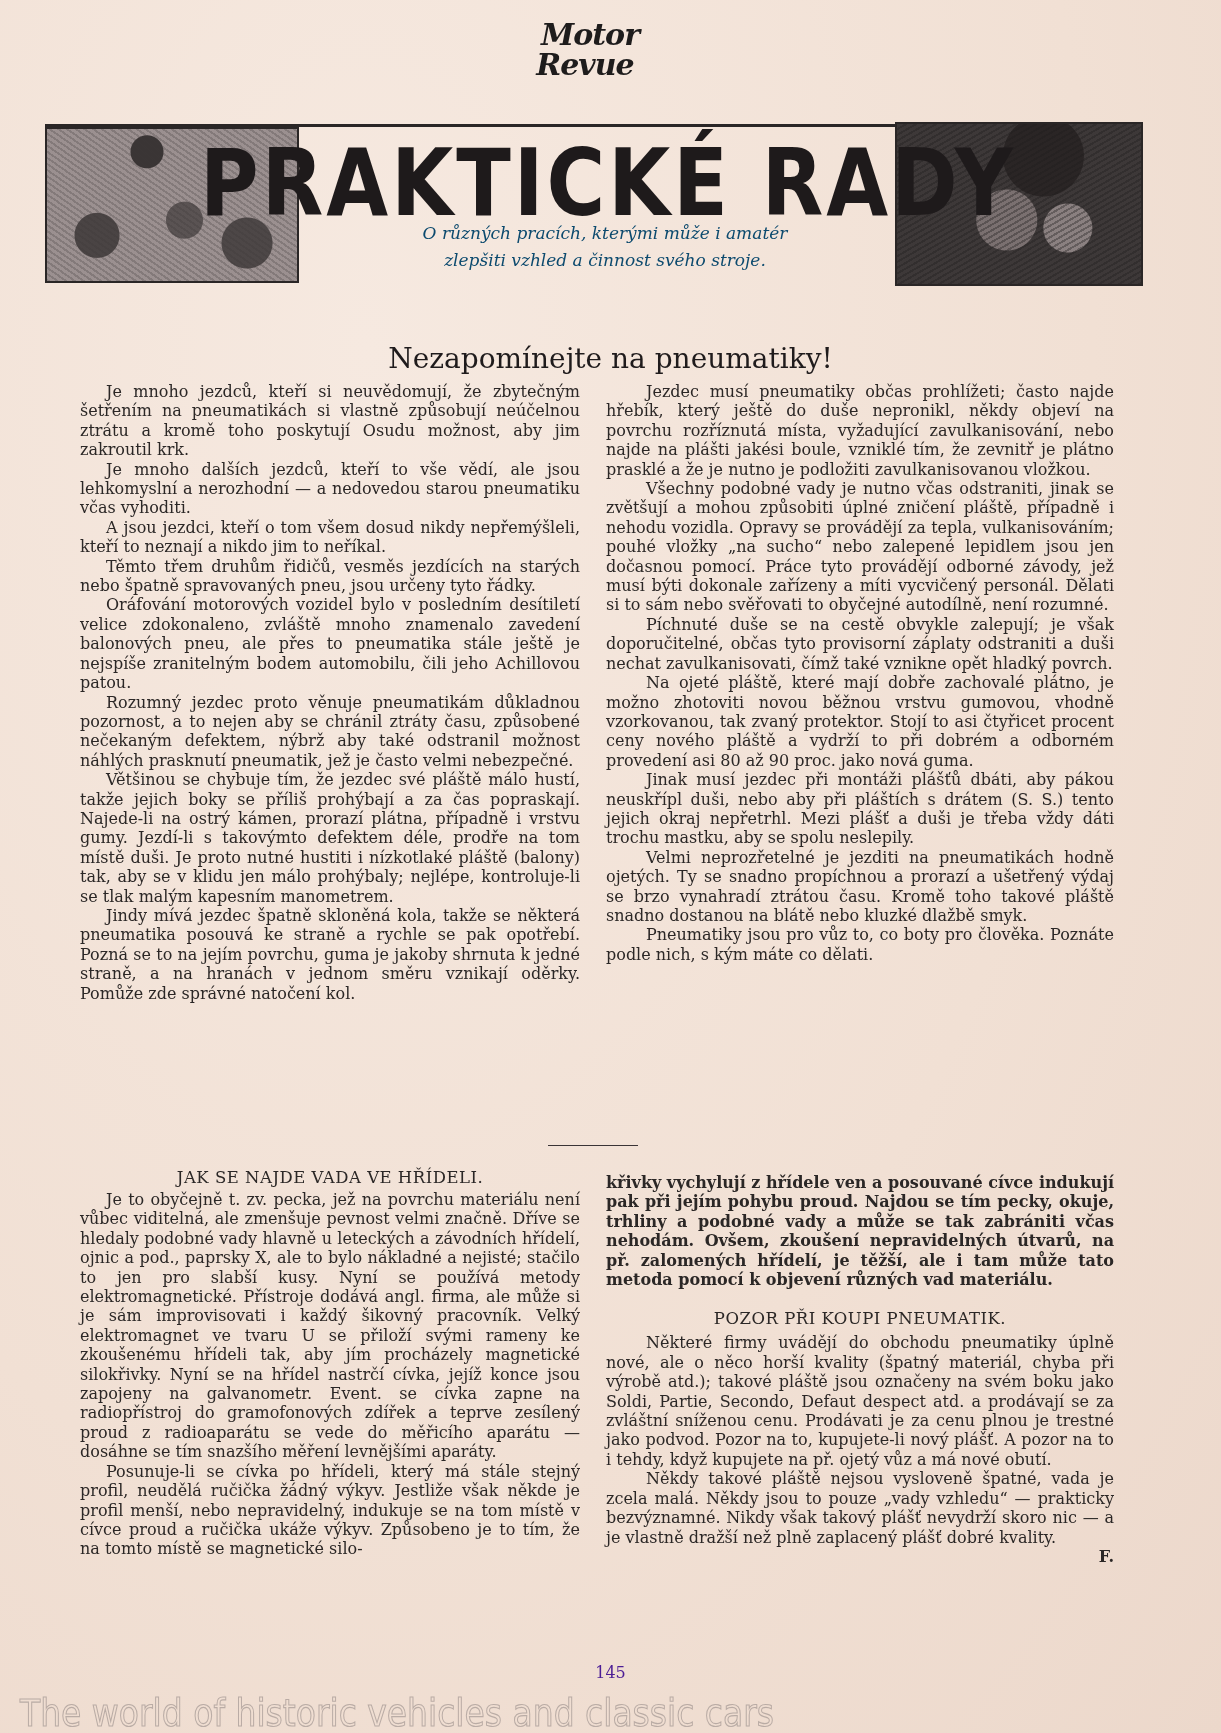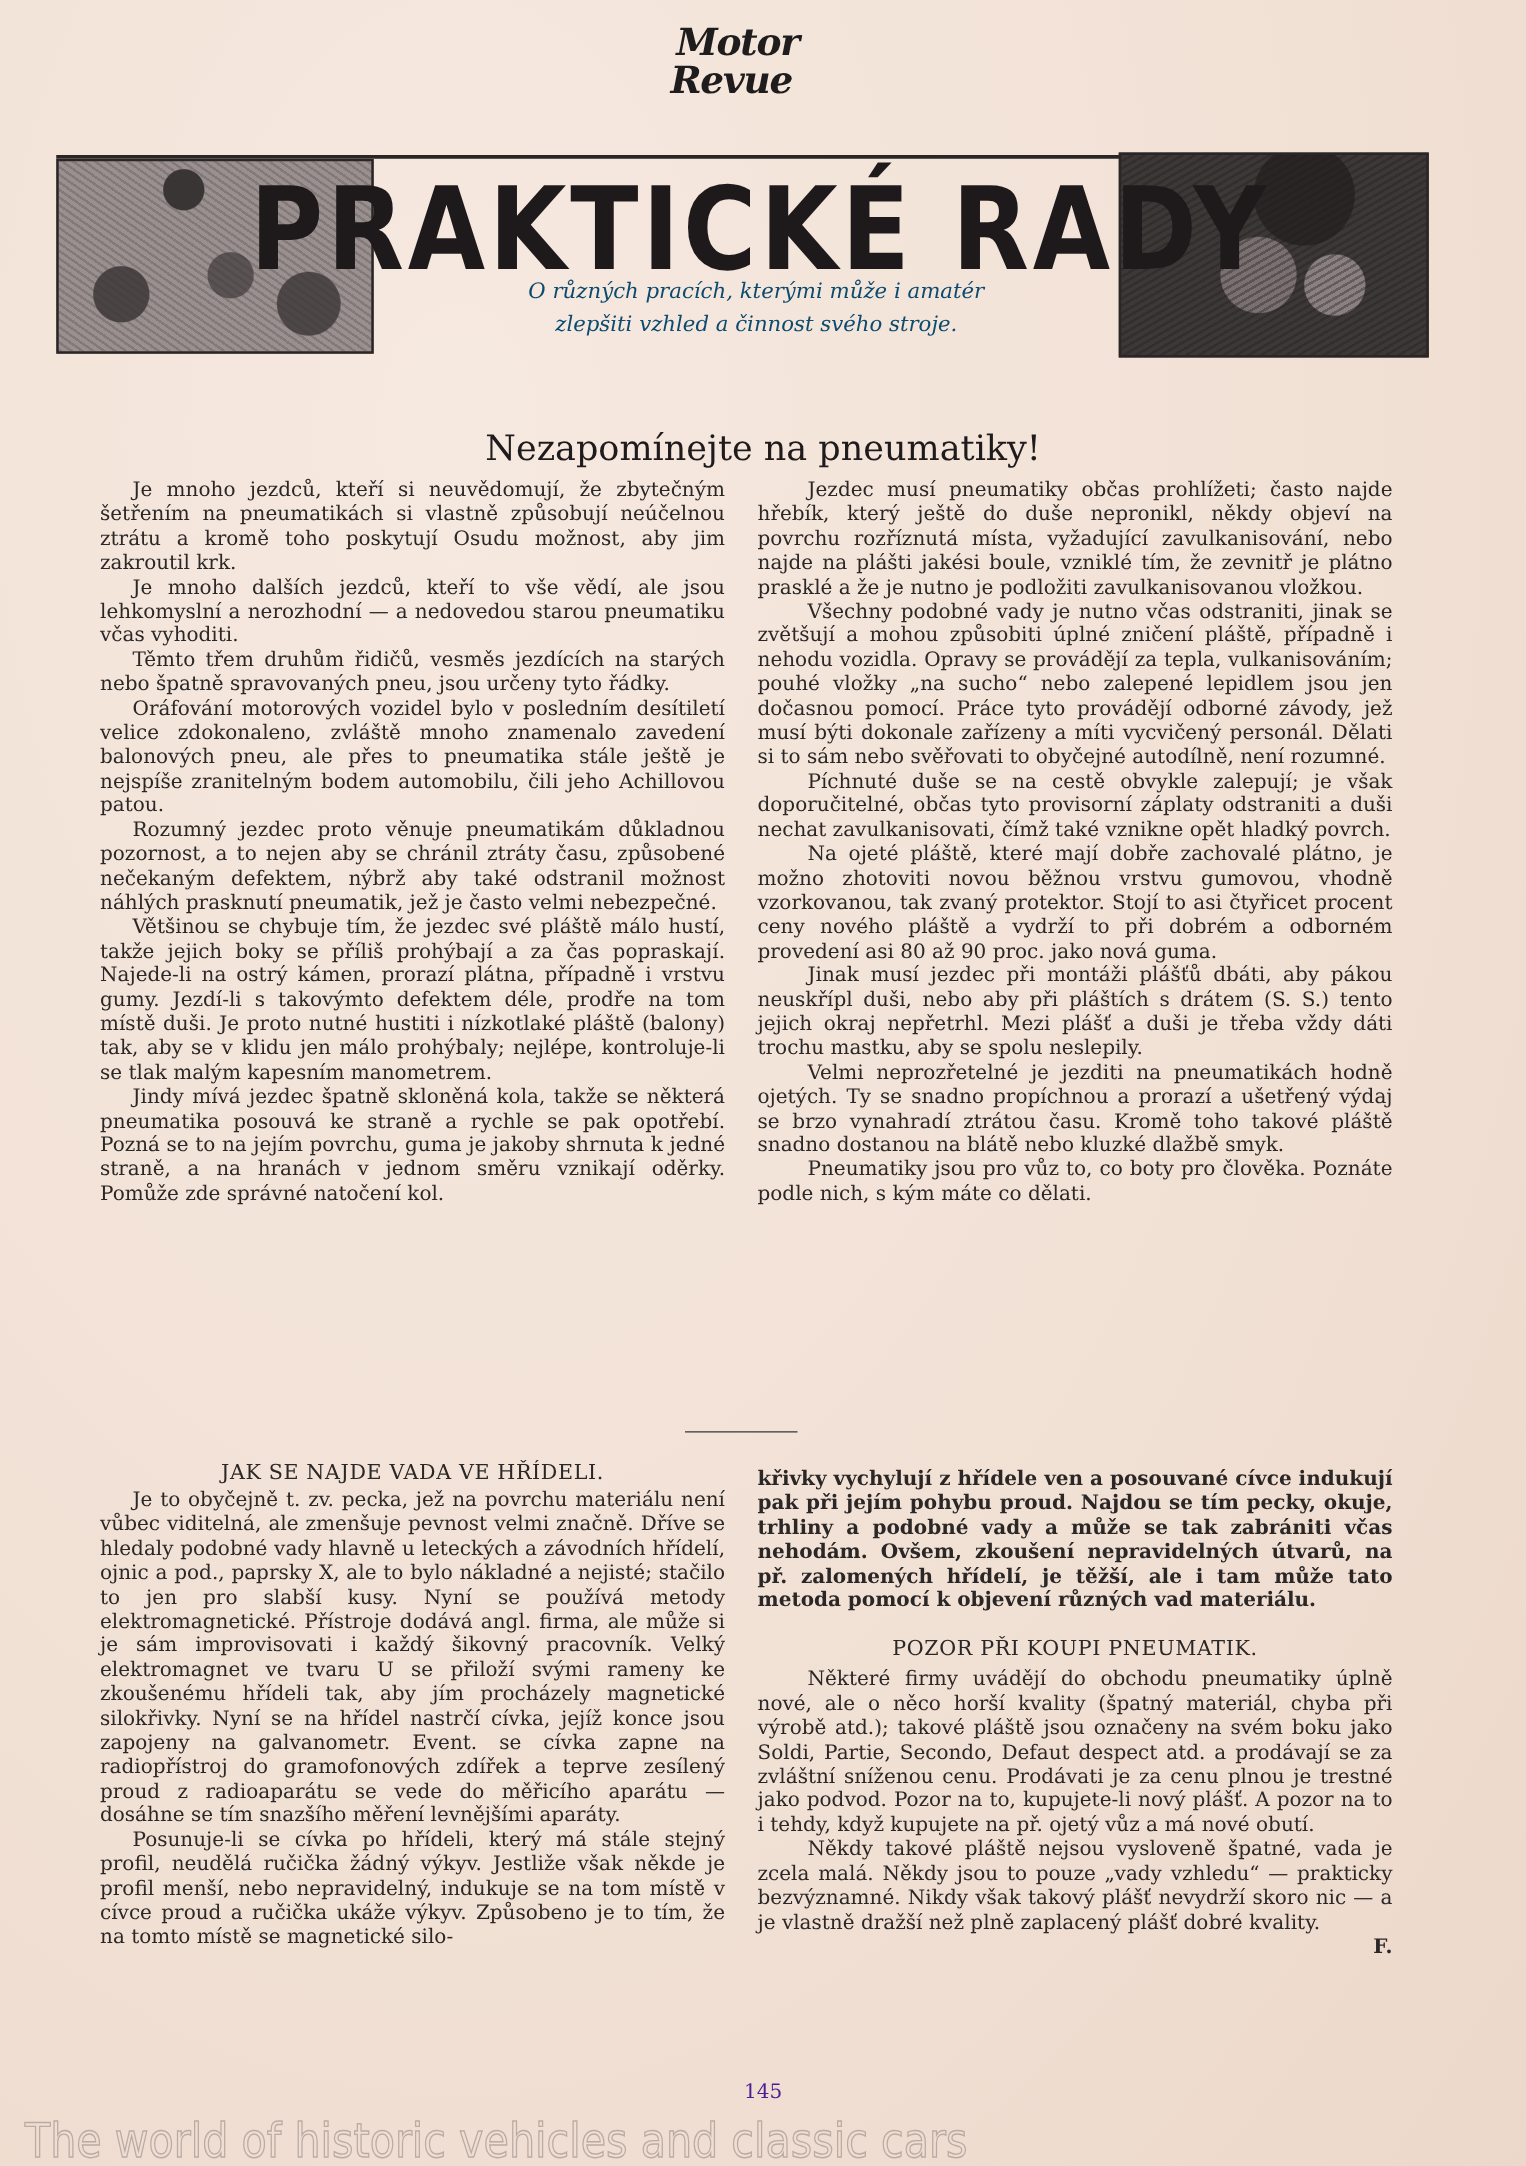--- a/index.html
+++ b/index.html
@@ -109,20 +109,21 @@
     <div>O různých pracích, kterými může i amatér</div>
     <div>zlepšiti vzhled a činnost svého stroje.</div>
   </div>
 </div>
 
 <h1 class="article-title" style="margin:0;font-weight:normal;">Nezapomínejte na pneumatiky!</h1>
 
 <div class="col col1">
   <p>Je mnoho jezdců, kteří si neuvědomují, že zbytečným šetřením na pneumatikách si vlastně způsobují neúčelnou ztrátu a kromě toho poskytují Osudu možnost, aby jim zakroutil krk.</p>
   <p>Je mnoho dalších jezdců, kteří to vše vědí, ale jsou lehkomyslní a nerozhodní — a nedovedou starou pneumatiku včas vyhoditi.</p>
+  <p>A jsou jezdci, kteří o tom všem dosud nikdy nepřemýšleli, kteří to neznají a nikdo jim to neříkal.</p>
   <p>Těmto třem druhům řidičů, vesměs jezdících na starých nebo špatně spravovaných pneu, jsou určeny tyto řádky.</p>
   <p>Oráfování motorových vozidel bylo v posledním desítiletí velice zdokonaleno, zvláště mnoho znamenalo zavedení balonových pneu, ale přes to pneumatika stále ještě je nejspíše zranitelným bodem automobilu, čili jeho Achillovou patou.</p>
   <p>Rozumný jezdec proto věnuje pneumatikám důkladnou pozornost, a to nejen aby se chránil ztráty času, způsobené nečekaným defektem, nýbrž aby také odstranil možnost náhlých prasknutí pneumatik, jež je často velmi nebezpečné.</p>
   <p>Většinou se chybuje tím, že jezdec své pláště málo hustí, takže jejich boky se příliš prohýbají a za čas popraskají. Najede-li na ostrý kámen, prorazí plátna, případně i vrstvu gumy. Jezdí-li s takovýmto defektem déle, prodře na tom místě duši. Je proto nutné hustiti i nízkotlaké pláště (balony) tak, aby se v klidu jen málo prohýbaly; nejlépe, kontroluje-li se tlak malým kapesním manometrem.</p>
   <p>Jindy mívá jezdec špatně skloněná kola, takže se některá pneumatika posouvá ke straně a rychle se pak opotřebí. Pozná se to na jejím povrchu, guma je jakoby shrnuta k jedné straně, a na hranách v jednom směru vznikají oděrky. Pomůže zde správné natočení kol.</p>
 </div>
 
 <div class="col col2 right">
   <p>Jezdec musí pneumatiky občas prohlížeti; často najde hřebík, který ještě do duše nepronikl, někdy objeví na povrchu rozříznutá místa, vyžadující zavulkanisování, nebo najde na plášti jakési boule, vzniklé tím, že zevnitř je plátno prasklé a že je nutno je podložiti zavulkanisovanou vložkou.</p>
   <p>Všechny podobné vady je nutno včas odstraniti, jinak se zvětšují a mohou způsobiti úplné zničení pláště, případně i nehodu vozidla. Opravy se provádějí za tepla, vulkanisováním; pouhé vložky „na sucho“ nebo zalepené lepidlem jsou jen dočasnou pomocí. Práce tyto provádějí odborné závody, jež musí býti dokonale zařízeny a míti vycvičený personál. Dělati si to sám nebo svěřovati to obyčejné autodílně, není rozumné.</p>

